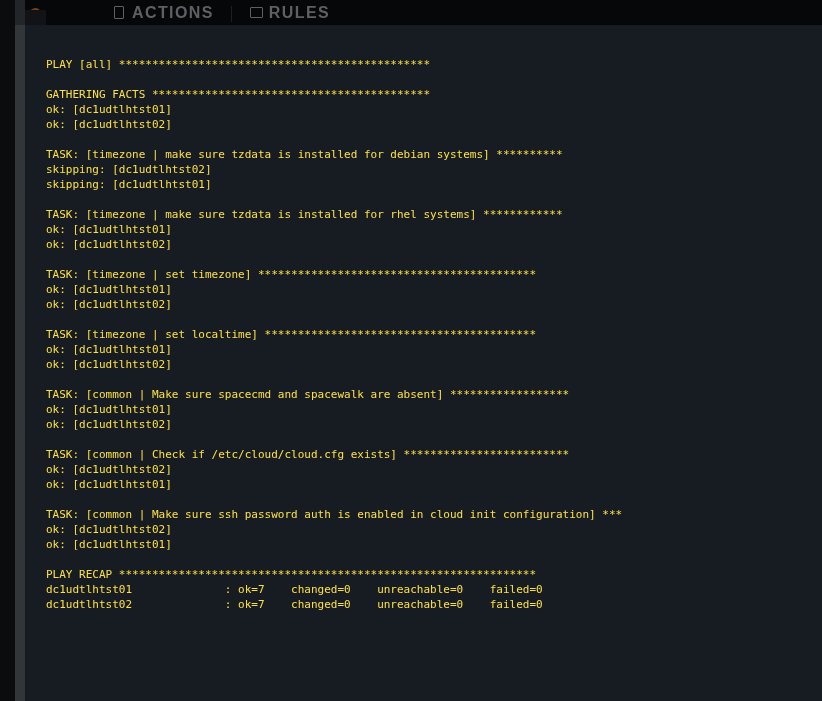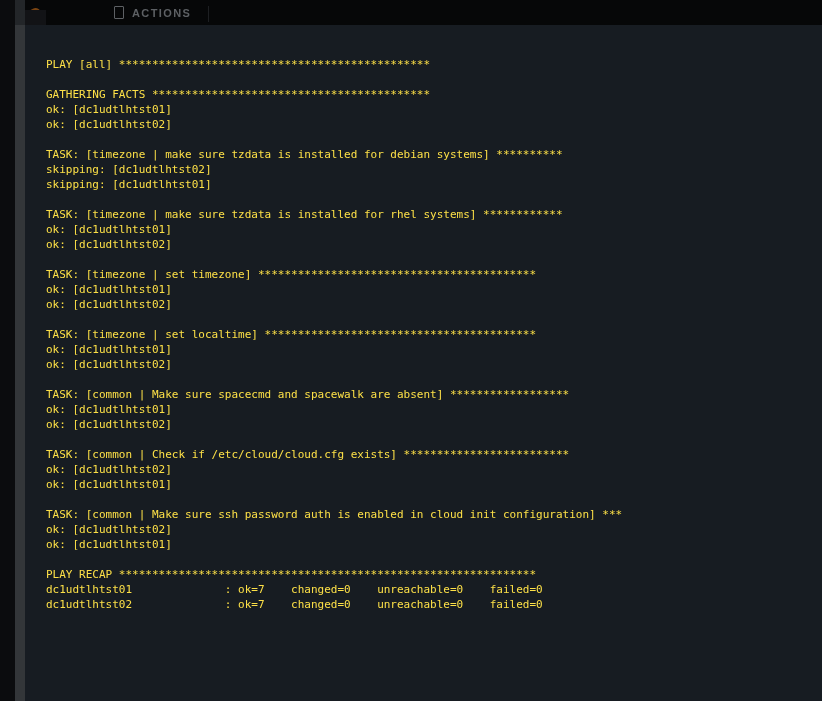--- a/index.html
+++ b/index.html
@@ -52,21 +52,21 @@
     align-items: flex-end;
     gap: 0px;
   }
   .topnav-tab {
     display: flex;
     align-items: center;
     gap: 6px;
     height: 25px;
     padding: 0 18px;
     color: #5d6064;
-    font-size: 11px;
+    font-size: 16px;
     letter-spacing: 1.4px;
     font-weight: bold;
     box-sizing: border-box;
     position: relative;
   }
   .topnav-tab .tab-sep {
     position: absolute;
     right: 0; top: 6px;
     width: 1px; height: 16px;
     background: #1d1f22;
@@ -169,20 +169,24 @@
     <div class="logo-slab"></div>
     <div class="logo-square"></div>
   </div>
 
   <nav id="topnav">
     <div class="topnav-tab">
       <span class="tab-icon icon-actions"></span>
       <span>ACTIONS</span>
       <span class="tab-sep"></span>
     </div>
+    <div class="topnav-tab">
+      <span class="tab-icon icon-rules"></span>
+      <span>RULES</span>
+    </div>
   </nav>
 
 </div>
 
 <div id="left-rail"></div>
 
 <div id="nav-strip-top"></div>
 <div id="nav-strip">
   <div id="nav-strip-marker"></div>
 </div>

